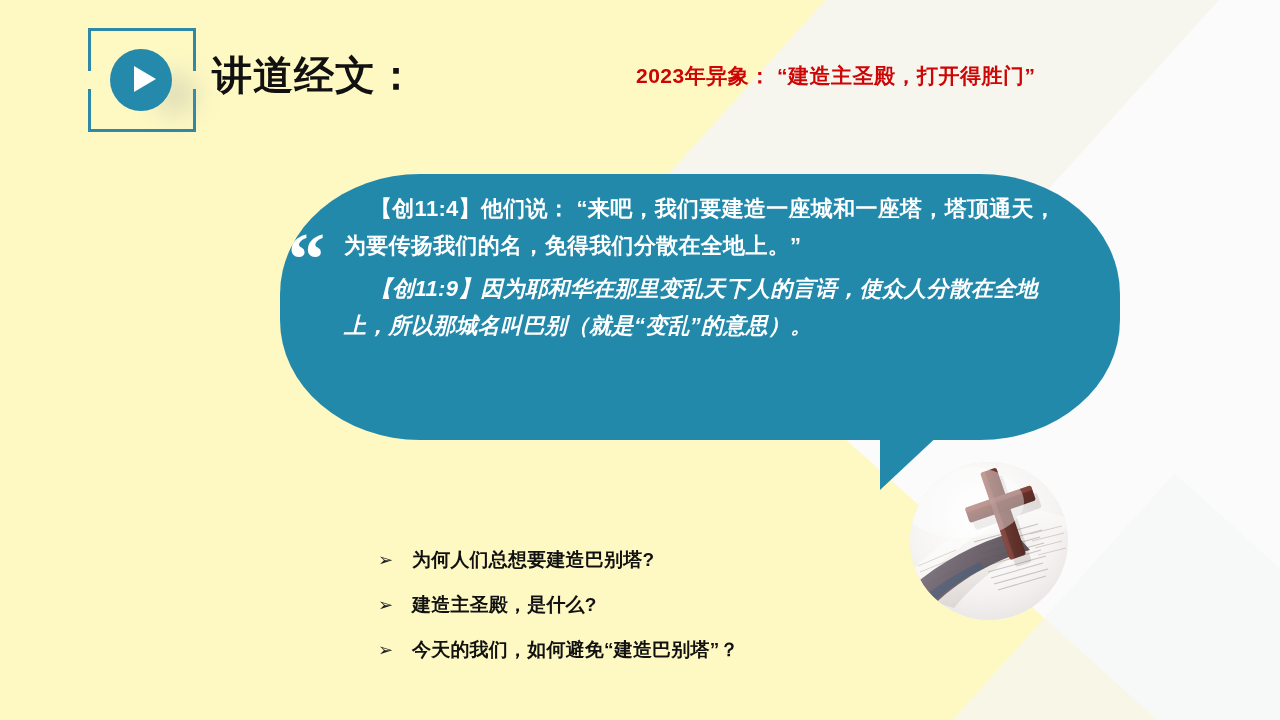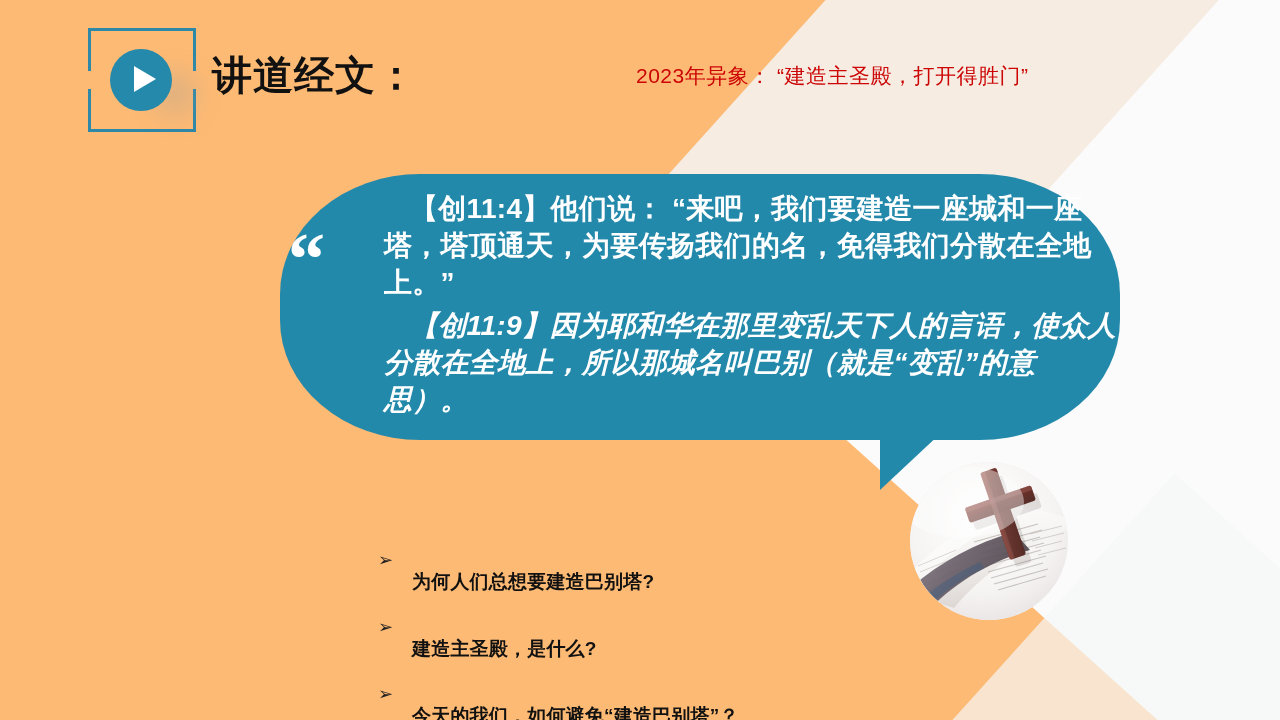--- a/index.html
+++ b/index.html
@@ -8,21 +8,21 @@
     padding: 0;
     background: #ffffff;
   }
   body {
     font-family: "Liberation Sans", "DejaVu Sans", sans-serif;
   }
   #slide {
     position: relative;
     width: 1280px;
     height: 720px;
-    background: #fdba74;
+    background: #fef9c3;
     overflow: hidden;
   }
 
   
   .bg-band {
     position: absolute;
     background: linear-gradient(135deg, #f3f4f5 0%, #fafafa 60%, #ffffff 100%);
     pointer-events: none;
   }
   .bg-band-1 {
@@ -108,21 +108,21 @@
     font-weight: bold;
     color: #111111;
     letter-spacing: 1px;
     white-space: nowrap;
   }
   .vision-title {
     position: absolute;
     left: 636px;
     top: 62px;
     font-size: 21px;
-    font-weight: normal;
+    font-weight: bold;
     color: #cc0505;
     white-space: nowrap;
     letter-spacing: .5px;
   }
 
   
   .bubble {
     position: absolute;
     left: 280px;
     top: 174px;
@@ -150,25 +150,24 @@
     color: #ffffff;
     font-family: "Liberation Serif", "DejaVu Serif", serif;
     user-select: none;
   }
   .bubble-text {
     position: absolute;
     left: 64px;
     top: 16px;
     width: 734px;
     color: #ffffff;
-    font-size: 28px;
+    font-size: 22px;
     font-weight: bold;
     line-height: 37px;
     letter-spacing: .3px;
-    margin-left: 40px;
   }
   .verse {
     margin: 0;
     text-indent: 26px;
   }
   .verse + .verse {
     margin-top: 6px;
     font-style: italic;
   }
 
@@ -205,21 +204,20 @@
   .q-marker {
     flex: 0 0 auto;
     width: 34px;
     font-size: 18px;
     color: #222222;
     font-family: "DejaVu Sans", sans-serif;
     line-height: 24px;
   }
   .q-label {
     line-height: 24px;
-    margin-top: 22px;
   }
 
   
   .photo {
     position: absolute;
     left: 910px;
     top: 462px;
     width: 158px;
     height: 158px;
     border-radius: 50%;

